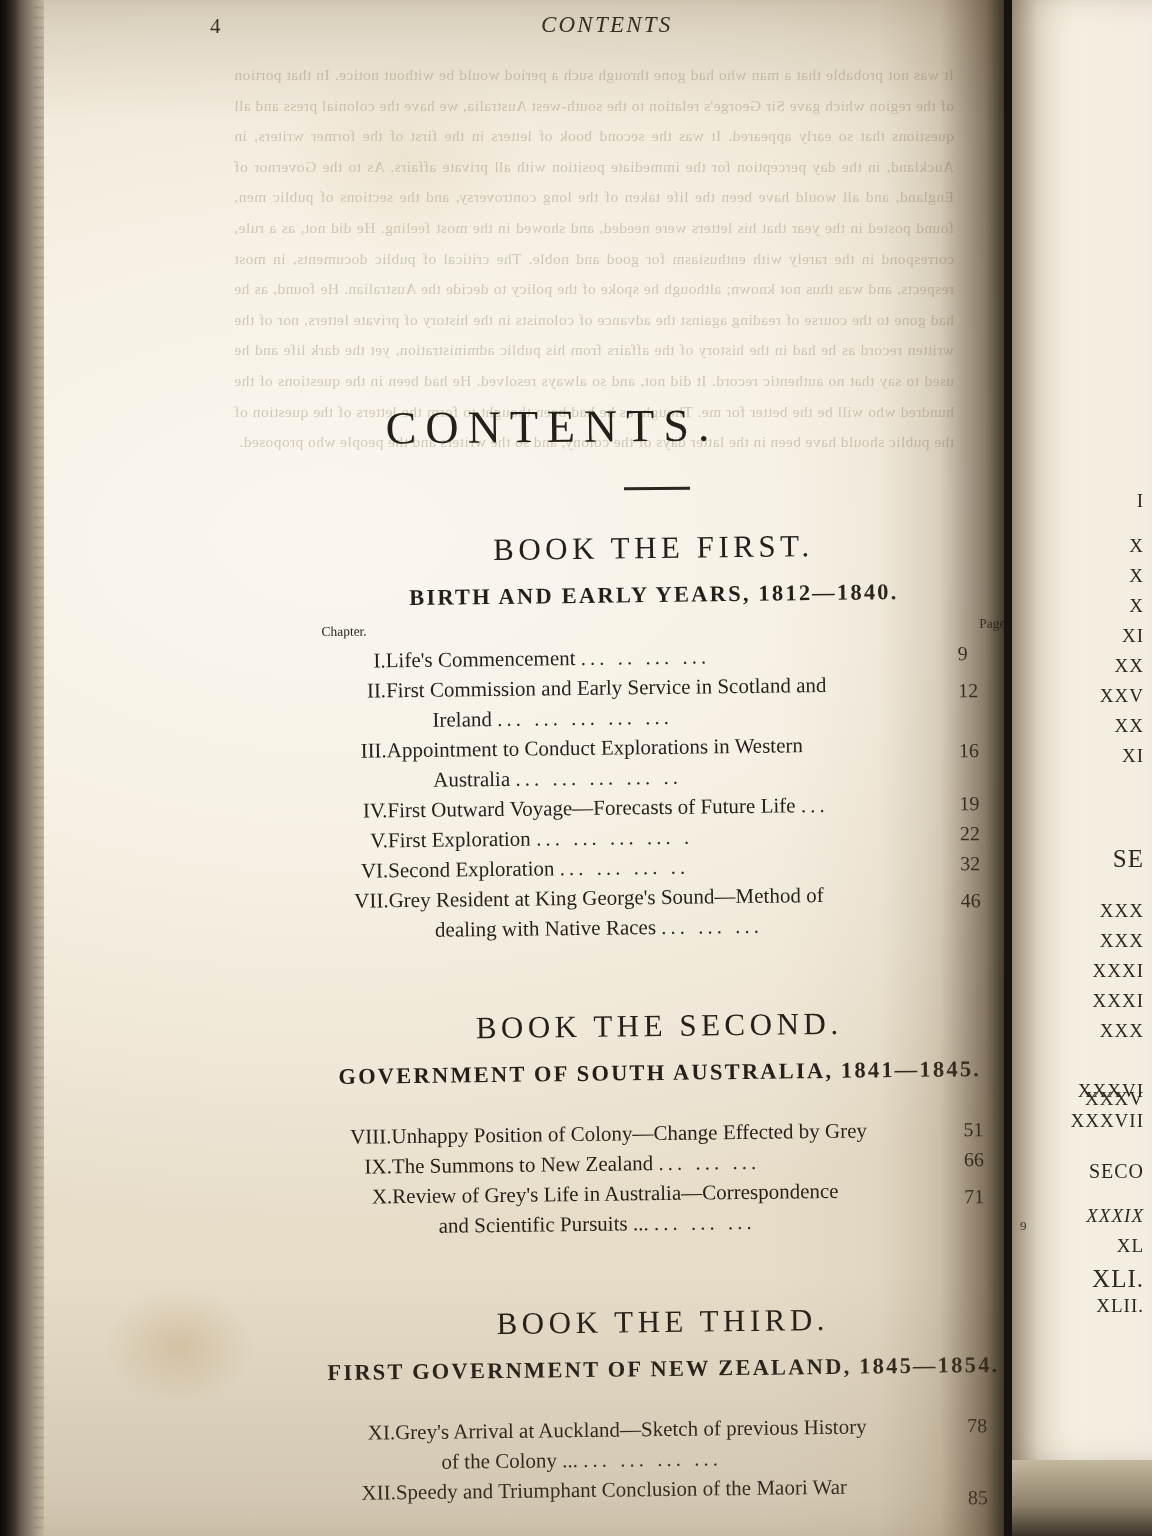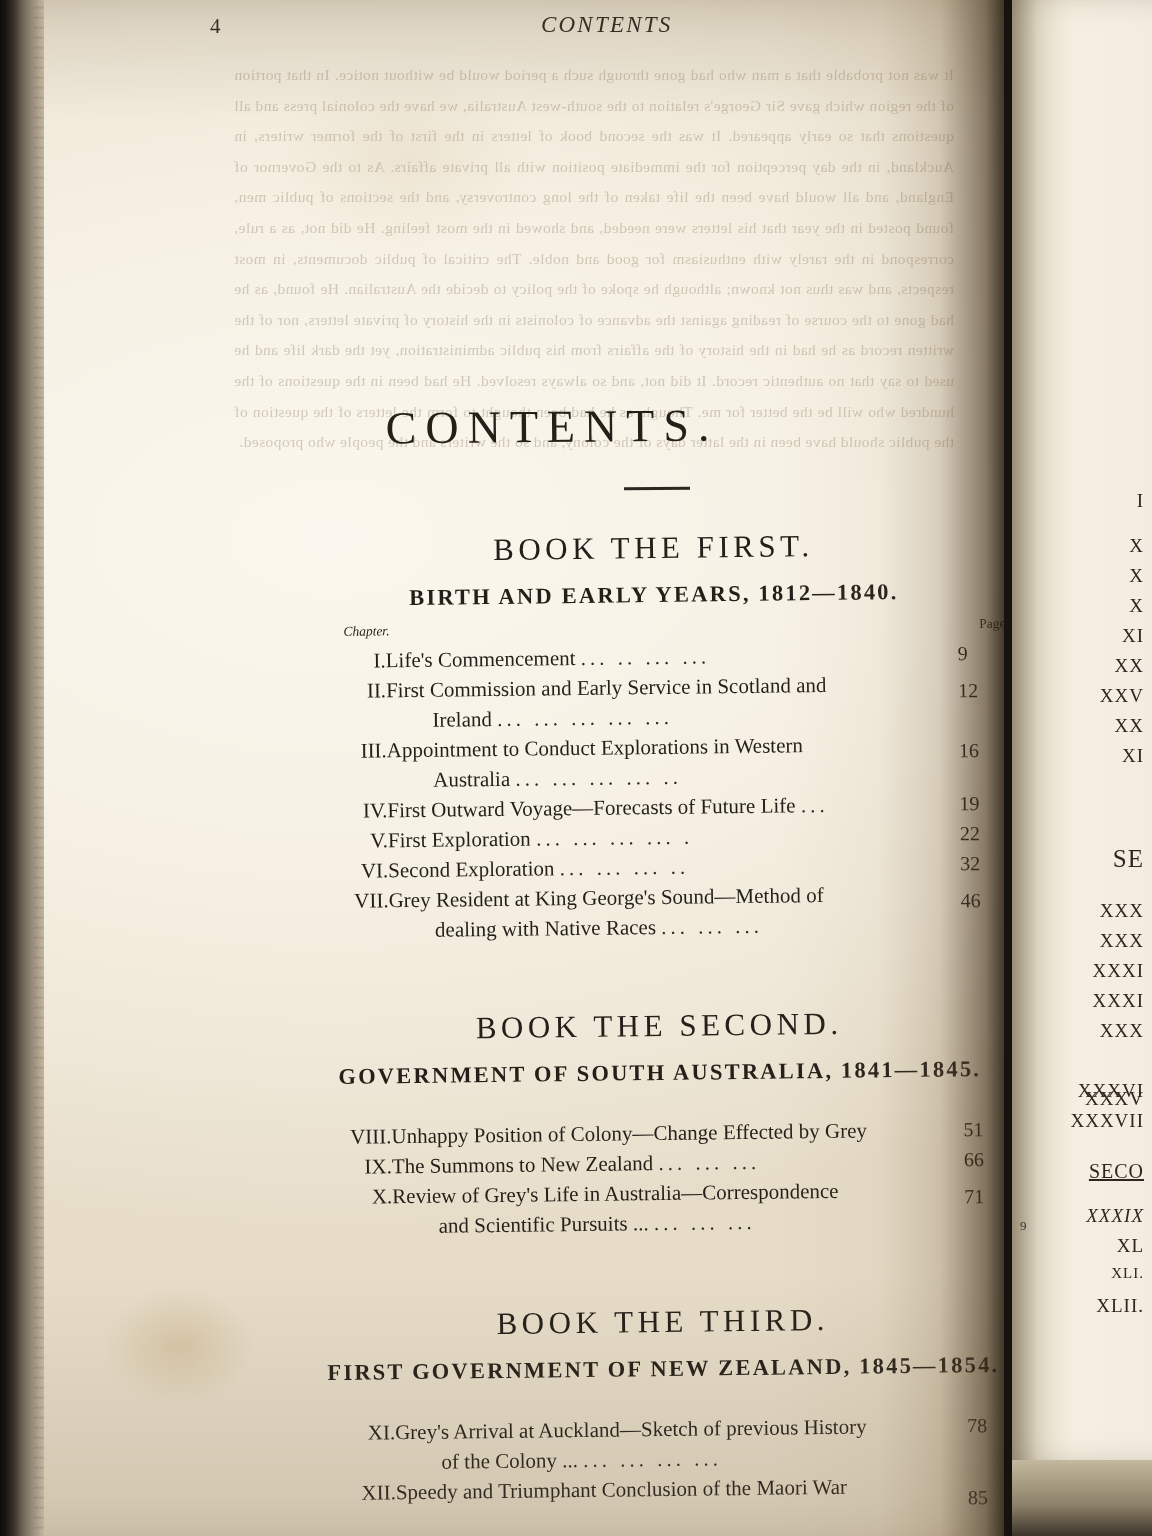--- a/index.html
+++ b/index.html
@@ -202,21 +202,21 @@
     font-weight: bold;
     letter-spacing: 2.2px;
     margin-top: 16px;
   }
   .colhead {
     position: relative;
     height: 20px;
     margin-top: 12px;
     font-size: 13.5px;
   }
-  .colhead .ch { position: absolute; left: 54px; top: 0; font-style: italic; }
+  .colhead .ch { position: absolute; left: 32px; top: 0; }
   .colhead .pg { position: absolute; left: 690px; top: 0; }
 
   table.toc {
     width: 730px;
     border-collapse: collapse;
     margin-top: 2px;
   }
   table.toc td { vertical-align: top; padding: 0; }
   td.num {
     width: 96px;
@@ -434,21 +434,21 @@
       <div class="rtext" style="top: 745px; font-size: 19px;">XI</div>
       <div class="rtext" style="top: 845px; font-size: 25px;">SE</div>
       <div class="rtext" style="top: 900px; font-size: 19px;">XXX</div>
       <div class="rtext" style="top: 930px; font-size: 19px;">XXX</div>
       <div class="rtext" style="top: 960px; font-size: 19px;">XXXI</div>
       <div class="rtext" style="top: 990px; font-size: 19px;">XXXI</div>
       <div class="rtext" style="top: 1020px; font-size: 19px;">XXX</div>
       <div class="rtext" style="top: 1088px; font-size: 19px;">XXXV</div>
       <div class="rtext" style="top: 1080px; font-size: 19px;">XXXVI</div>
       <div class="rtext" style="top: 1110px; font-size: 19px;">XXXVII</div>
-      <div class="rtext" style="top: 1160px; font-size: 20px; text-decoration: underline;">SECO</div>
+      <div class="rtext" style="top: 1160px; font-size: 20px;">SECO</div>
       <div class="rtext" style="top: 1205px; font-size: 19px; font-style: italic;">XXXIX</div>
       <div class="rtext" style="top: 1235px; font-size: 19px;">XL</div>
-      <div class="rtext" style="top: 1265px; font-size: 15px; margin-left: 8px;">XLI.</div>
+      <div class="rtext" style="top: 1265px; font-size: 25px; margin-left: 8px;">XLI.</div>
       <div class="rtext" style="top: 1295px; font-size: 19px; text-align: center;">XLII.</div>
     </div>
   <div class="page-right-bottom"></div>
   <div class="ghost-9">9</div>
 </div>
 
 </body></html>

